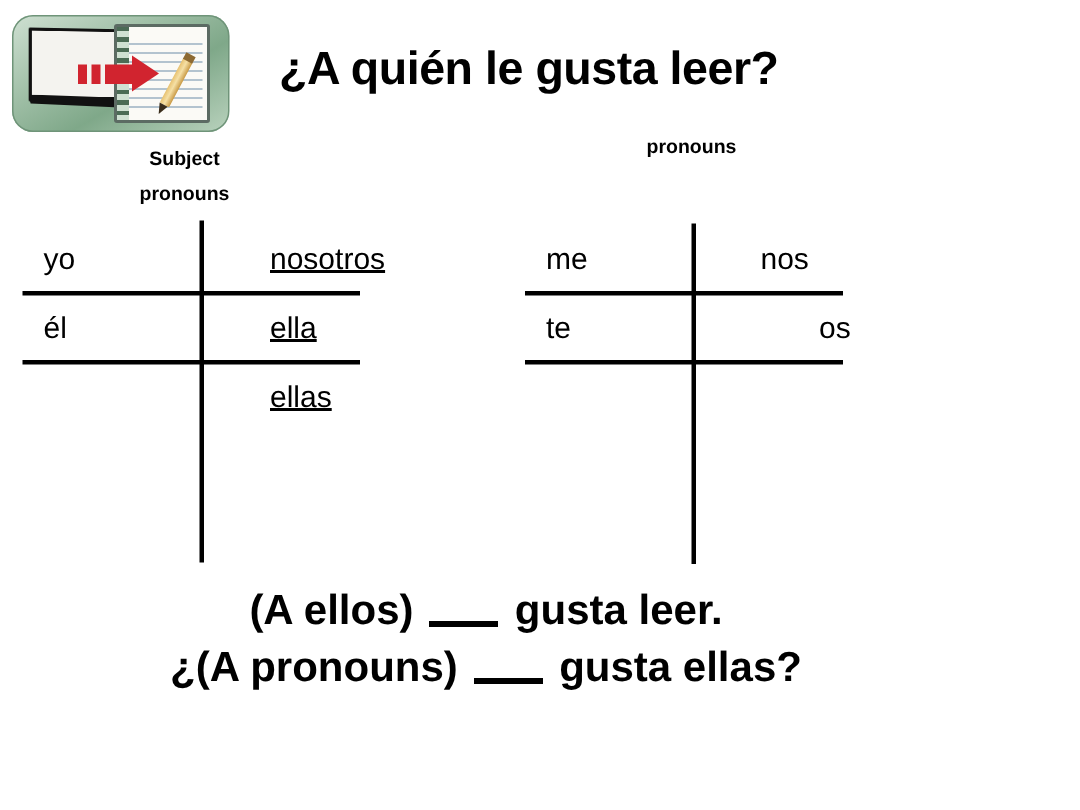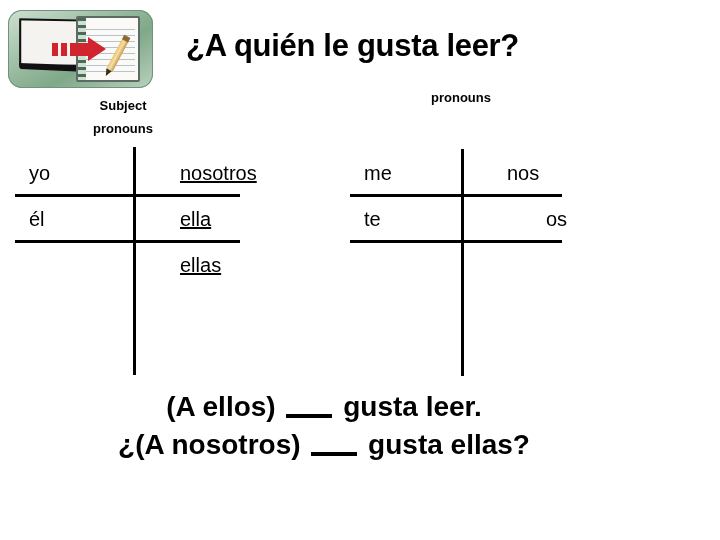--- a/index.html
+++ b/index.html
@@ -325,17 +325,17 @@
   <div class="prow"></div>
 </div>
 
 <div id="sentences">
   <div class="sentence">
     <span>(A ellos)</span>
     <span class="blank"></span>
     <span>gusta leer.</span>
   </div>
   <div class="sentence">
-    <span>¿(A nosotros)</span>
+    <span>¿(A pronouns)</span>
     <span class="blank"></span>
     <span>gusta ellas?</span>
   </div>
 </div>
 
 </body></html>

